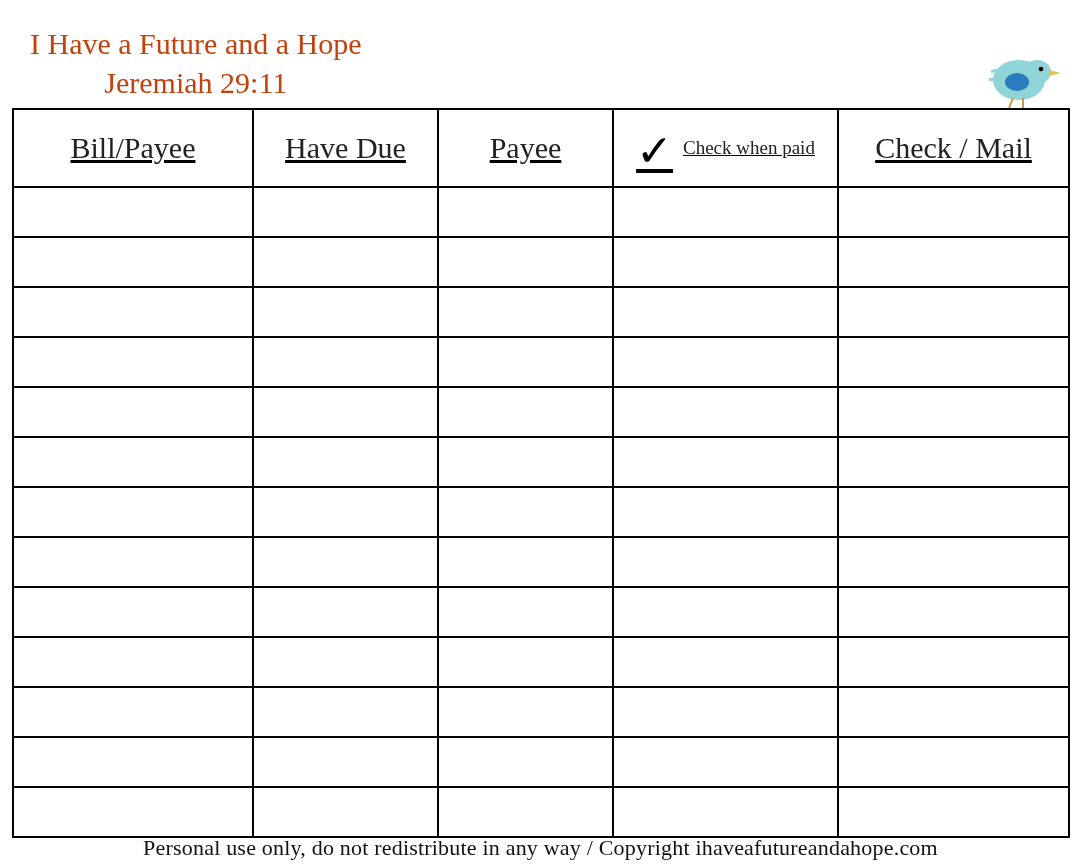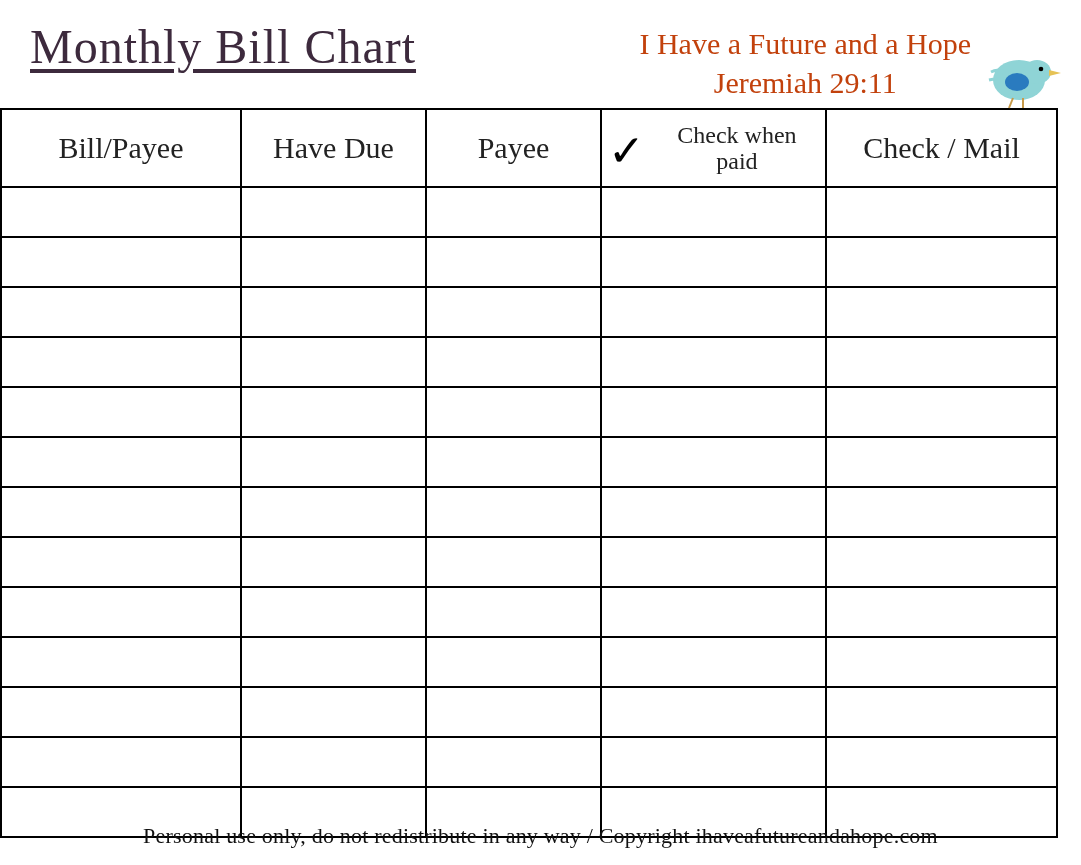--- a/index.html
+++ b/index.html
@@ -37,21 +37,23 @@
     padding-top: 6px;
   }
   .bird {
     position: absolute;
     top: 48px;
     right: 16px;
   }
   table.bill {
     border-collapse: collapse;
     width: 1056px;
+    margin-left: 12px;
     table-layout: fixed;
+    text-decoration: underline;
   }
   table.bill th, table.bill td {
     border: 2.5px solid #000;
     vertical-align: middle;
     text-align: center;
   }
   table.bill th {
     height: 78px;
     font-weight: normal;
     font-family: 'Segoe Script', 'Brush Script MT', cursive;
@@ -67,49 +69,48 @@
     gap: 10px;
   }
   table.bill th .check-mark {
     font-size: 44px;
     color: #000;
     font-family: Arial, sans-serif;
     line-height: 0.6;
     margin-top: 6px;
   }
   table.bill th .check-text {
-    font-size: 24px;
+    font-size: 19px;
     text-align: center;
     line-height: 1.1;
   }
   table.bill td {
     height: 50px;
   }
   .col-payee   { width: 240px; }
   .col-date    { width: 185px; }
   .col-amount  { width: 175px; }
   .col-check   { width: 225px; }
   .col-online  { width: 231px; }
   .footer {
     position: absolute;
-    bottom: 16px;
+    bottom: 4px;
     left: 0;
     width: 100%;
     text-align: center;
     font-family: 'Segoe Script', 'Brush Script MT', cursive;
     font-size: 22px;
     color: #111;
     letter-spacing: 0.2px;
   }
 </style>
 </head>
 <body>
 
 <div class="header">
-  <div class="title">Monthly Bill Chart</div>
   <div class="quote-box">
     <div>I Have a Future and a Hope</div>
     <div>Jeremiah 29:11</div>
   </div>
 </div>
 
 <svg class="bird" width="78" height="62" viewBox="0 0 78 62">
   <ellipse cx="32" cy="32" rx="26" ry="20" fill="#8fd4d6"></ellipse>
   <ellipse cx="50" cy="24" rx="14" ry="12" fill="#8fd4d6"></ellipse>
   <ellipse cx="30" cy="34" rx="12" ry="9" fill="#2a7bbf"></ellipse>

